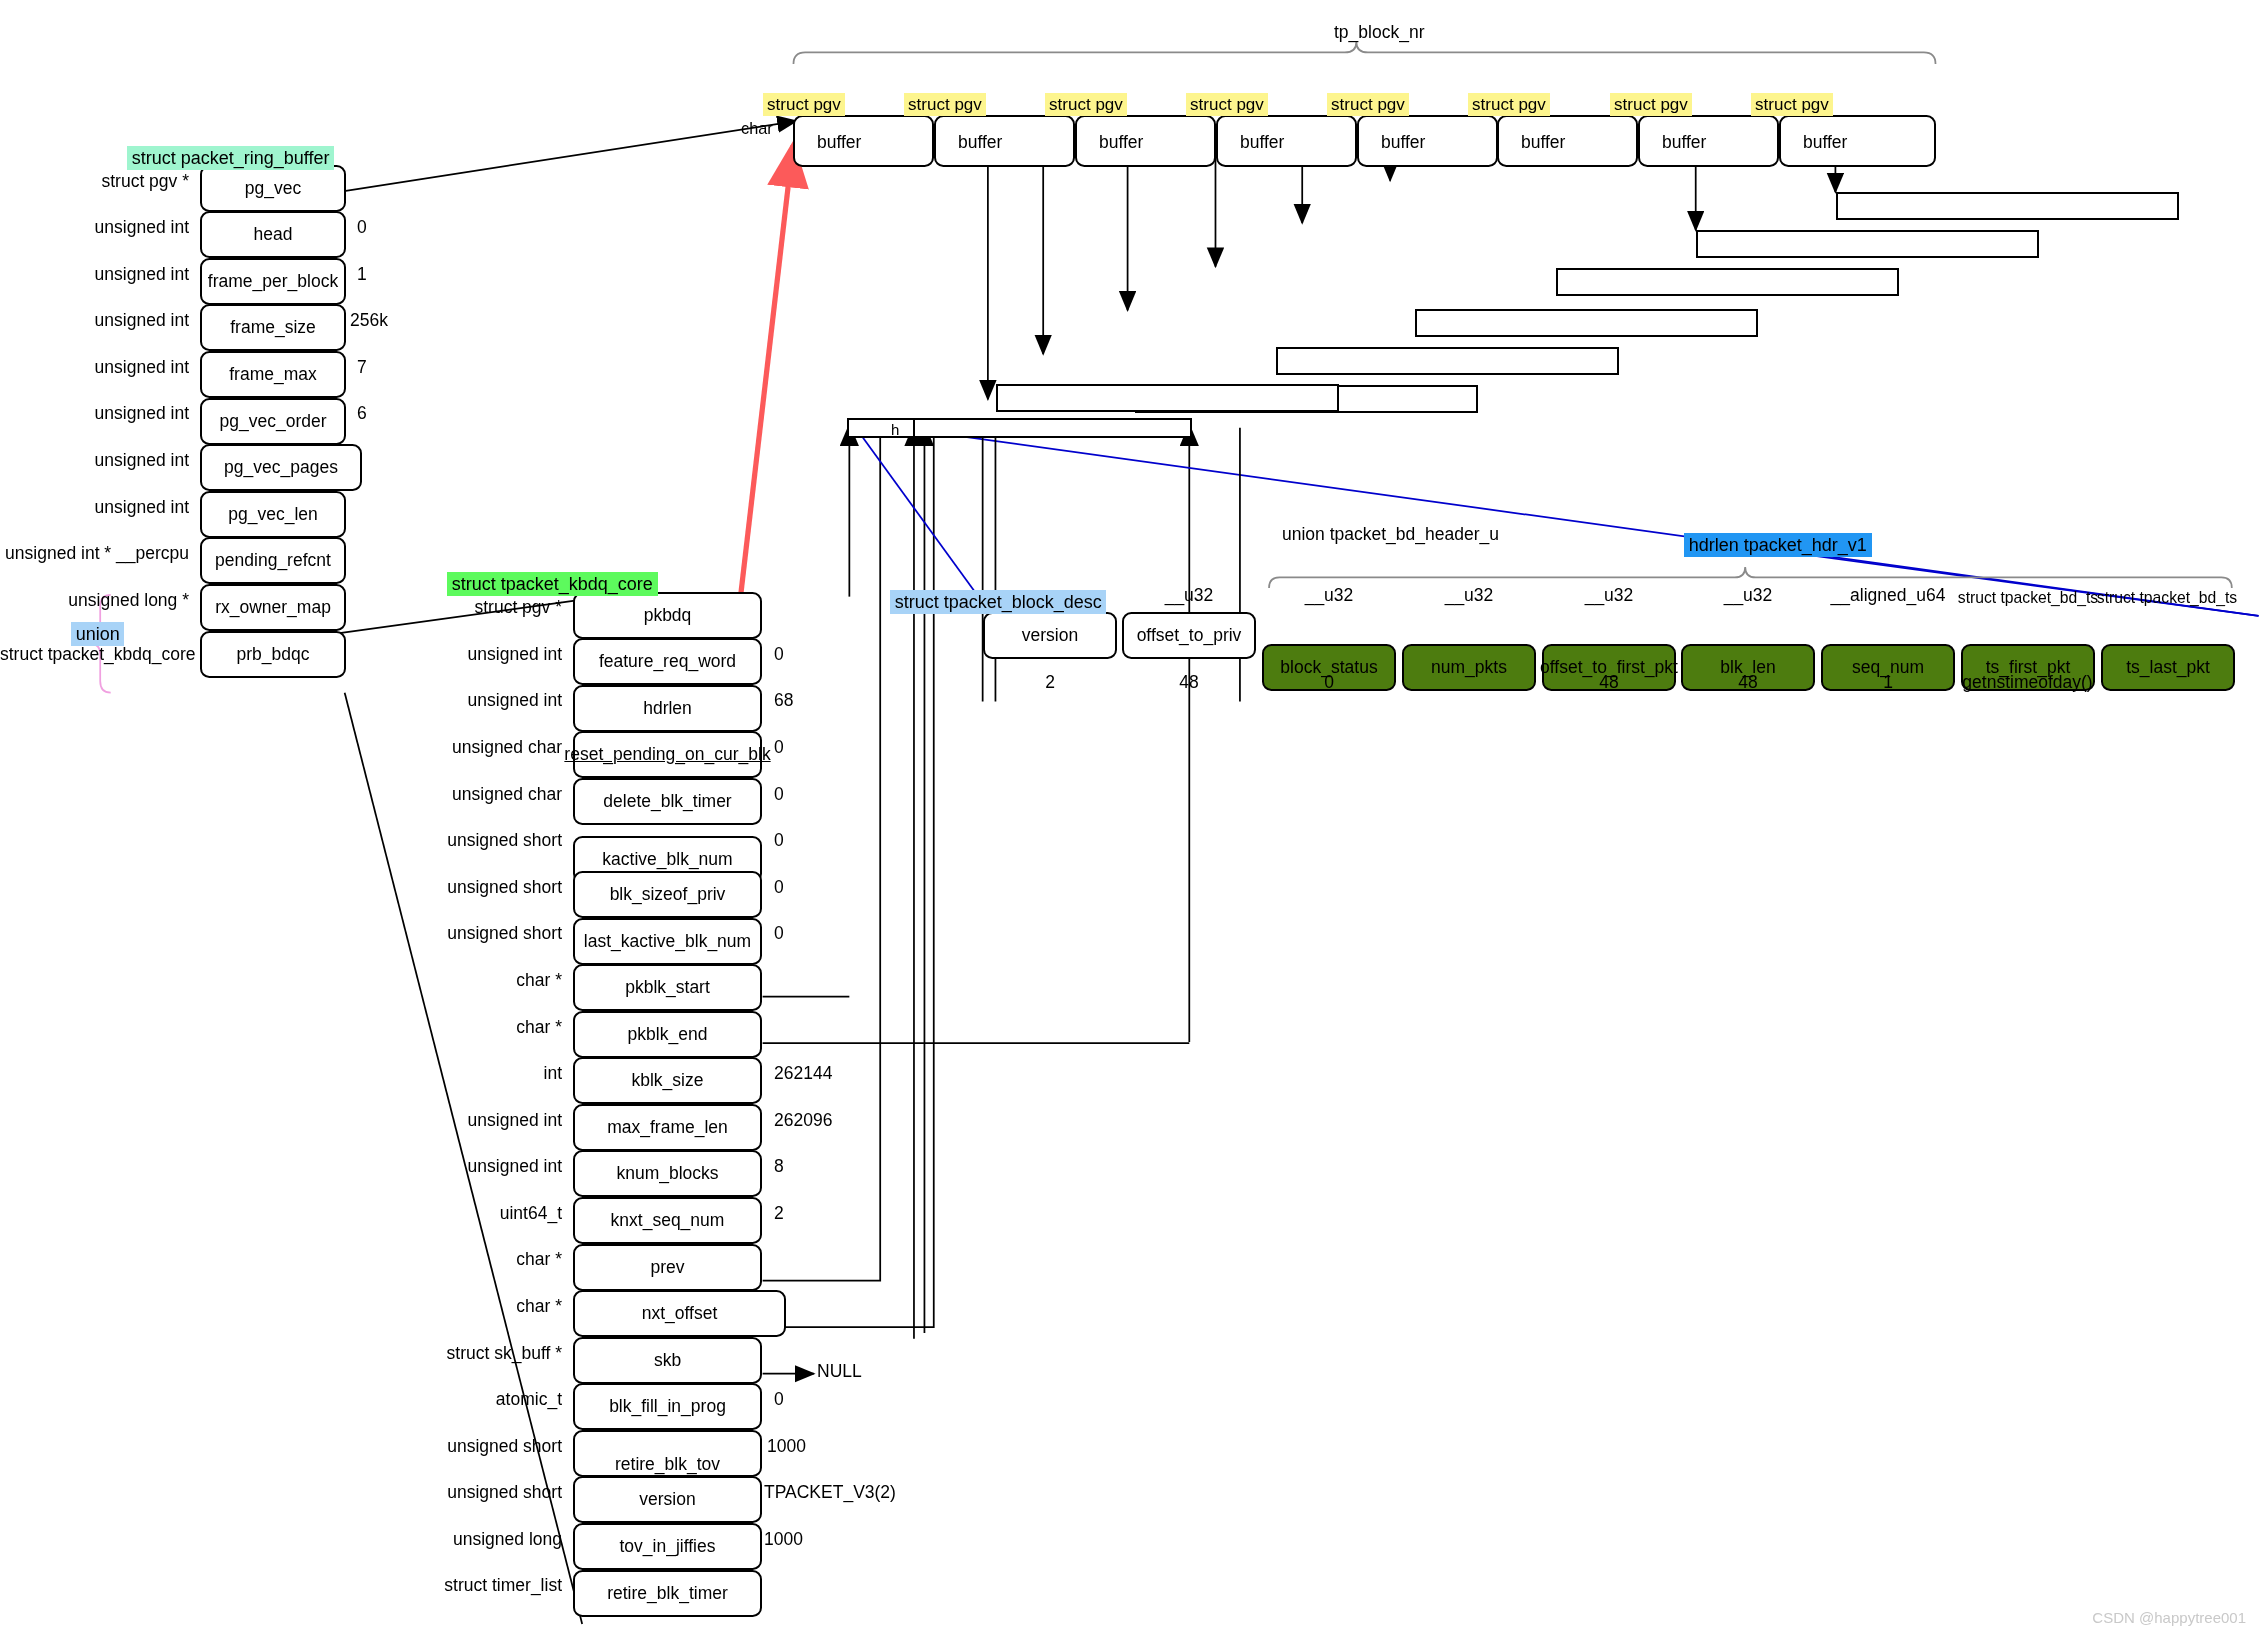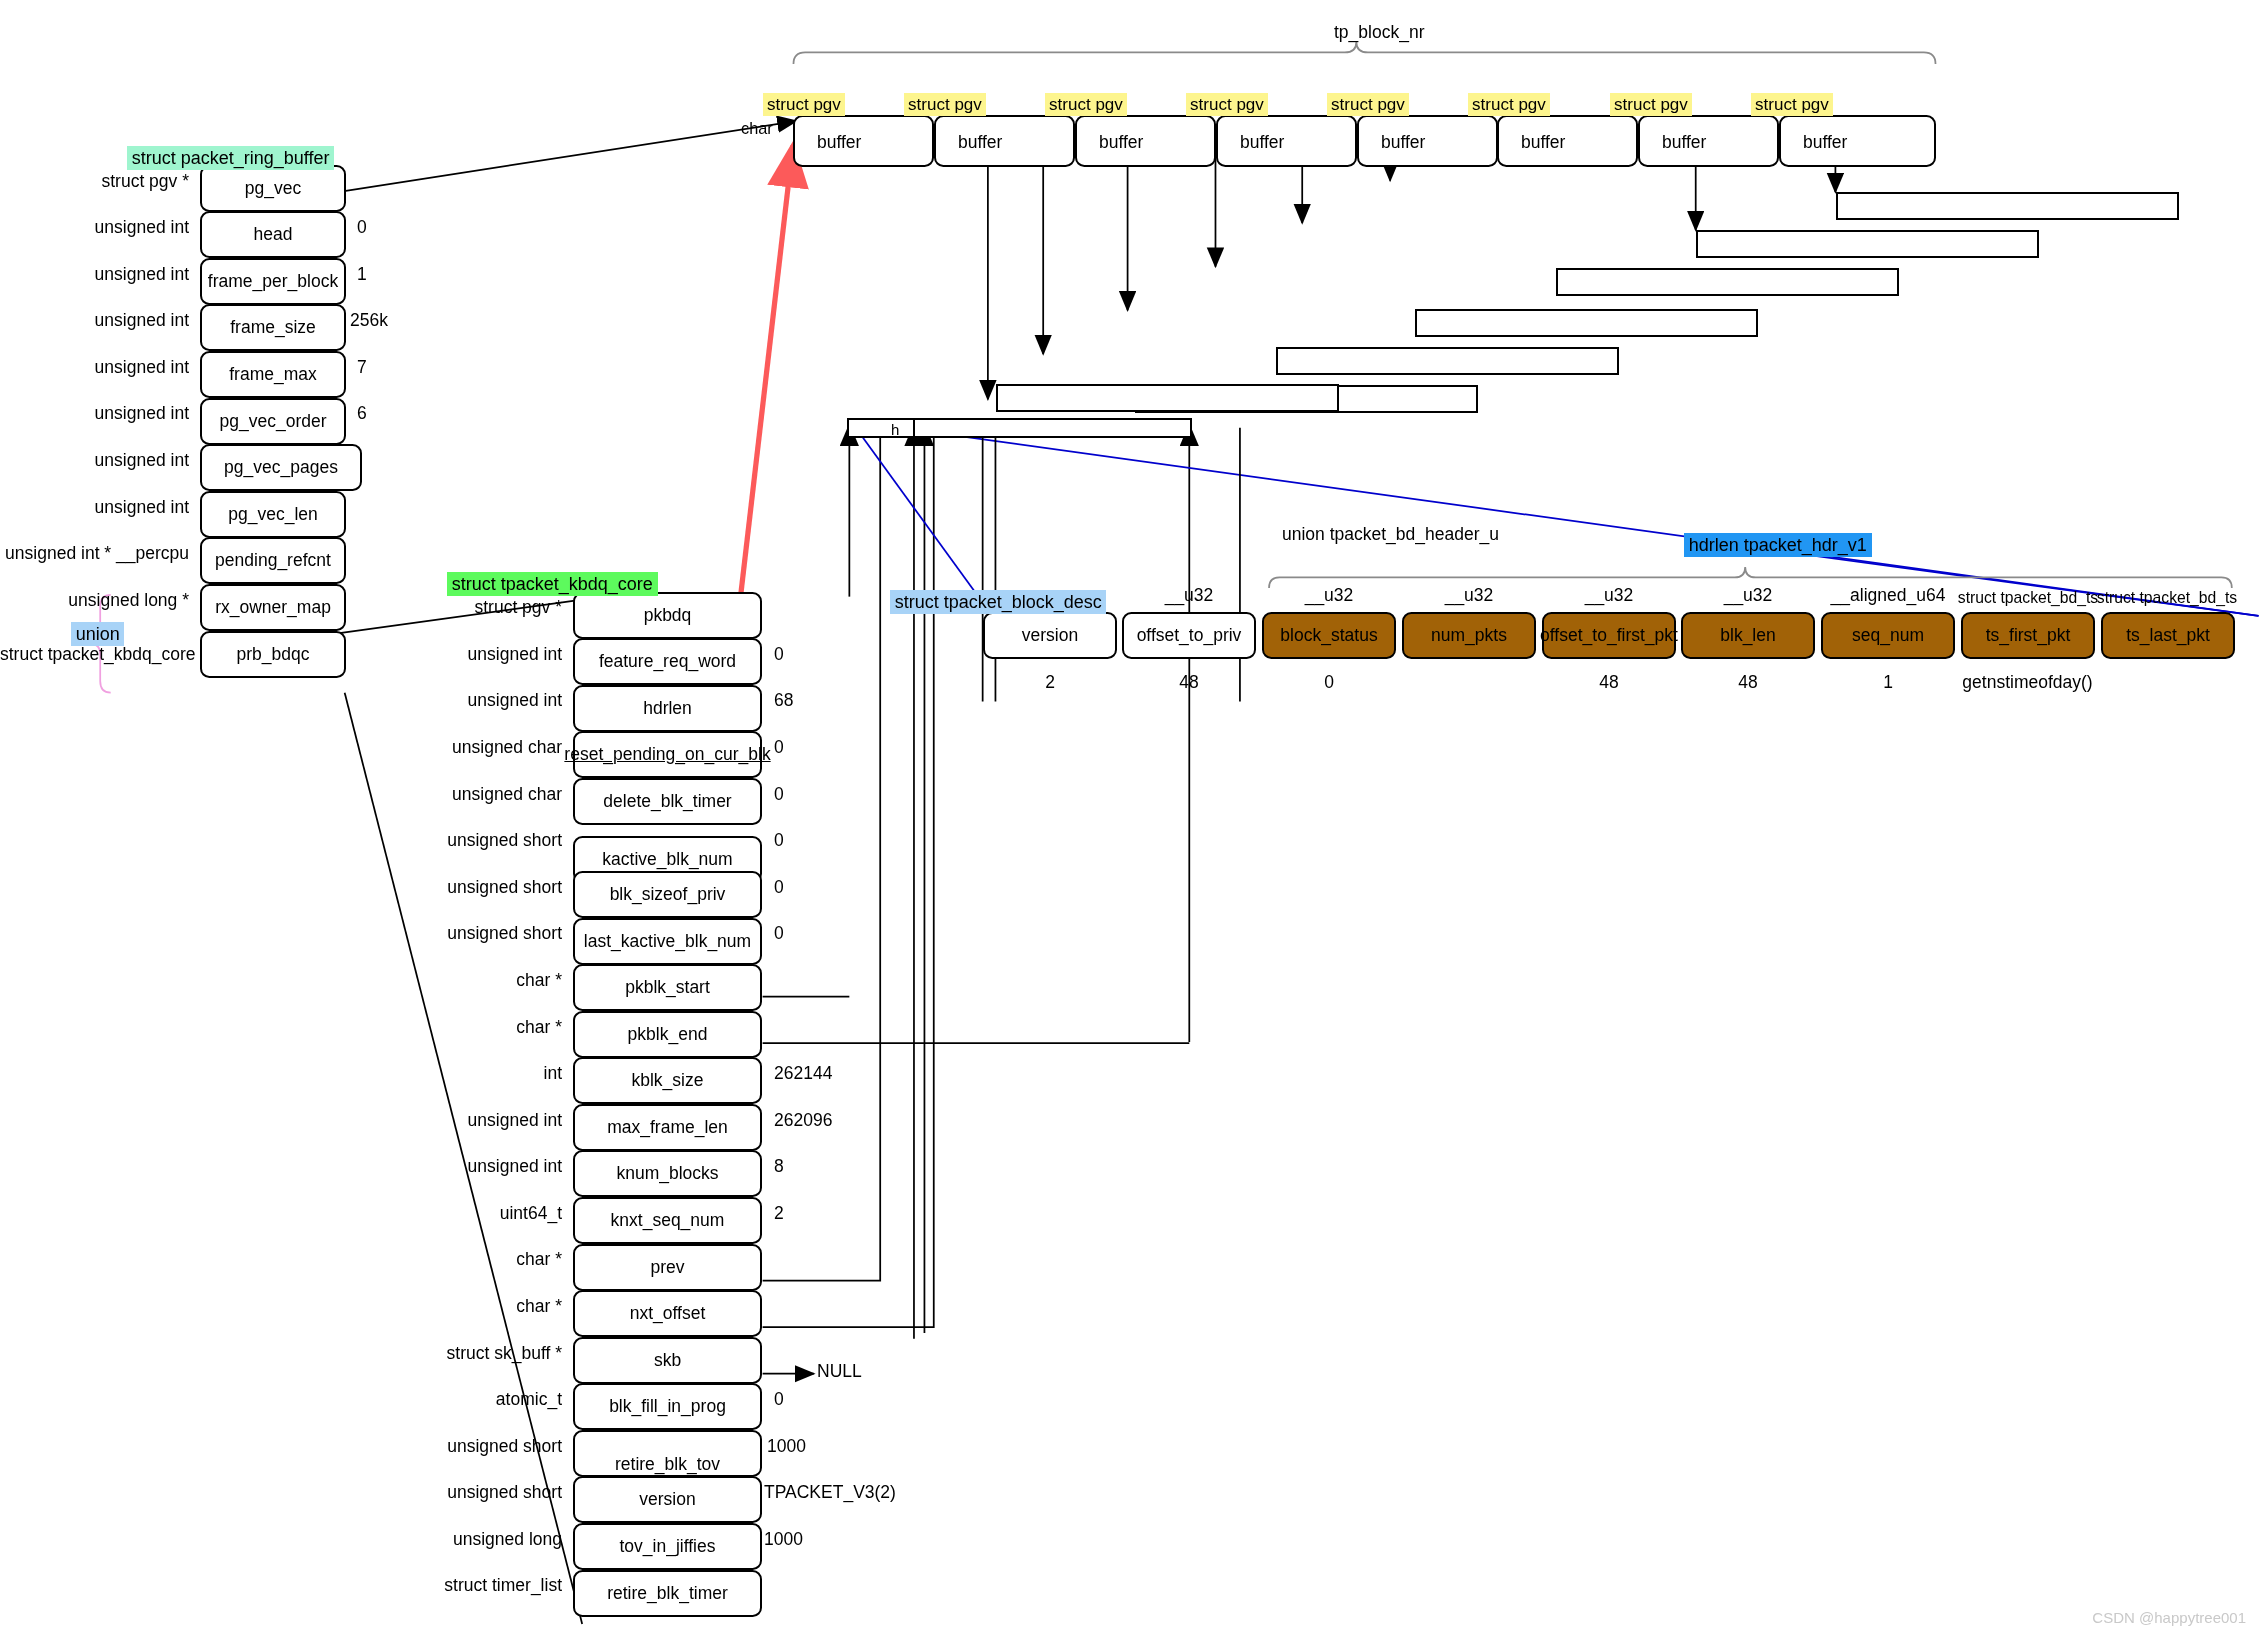--- a/index.html
+++ b/index.html
@@ -28,21 +28,21 @@
     border:2.3px solid #000;
     border-radius:9.3px;
     background:#fff;
     display:flex;
     align-items:center;
     justify-content:center;
     font-size:17.5px;
     color:#000;
     z-index:5;
   }
-  .fieldbox.shaded{ background:#a16207; }
+  .fieldbox.shaded{ background:#4d7c0f;margin-top:32px; }
   .typelabel{
     position:absolute;
     font-size:17.5px;
     color:#000;
     text-align:right;
     white-space:nowrap;
     z-index:6;
   }
   .valuelabel{
     position:absolute;
@@ -354,21 +354,21 @@
     <span>knxt_seq_num</span>
   </div>
   <div class="typelabel" style="left:390px; top:1203px; width:172px;">uint64_t</div>
   <div class="valuelabel" style="left:774px; top:1203px;">2</div>
 
   <div class="fieldbox" style="left:573px; top:1244px; width:189px; height:47px;">
     <span>prev</span>
   </div>
   <div class="typelabel" style="left:390px; top:1249px; width:172px;">char *</div>
 
-  <div class="fieldbox" style="left:573px; top:1290px; width:189px; height:47px;">
+  <div class="fieldbox" style="left:573px; top:1290px; width:213px; height:47px;">
     <span>nxt_offset</span>
   </div>
   <div class="typelabel" style="left:390px; top:1296px; width:172px;">char *</div>
 
   <div class="fieldbox" style="left:573px; top:1337px; width:189px; height:47px;">
     <span>skb</span>
   </div>
   <div class="typelabel" style="left:390px; top:1343px; width:172px;">struct sk_buff *</div>
   <div class="valuelabel" style="left:817px; top:1361px;">NULL</div>
 

